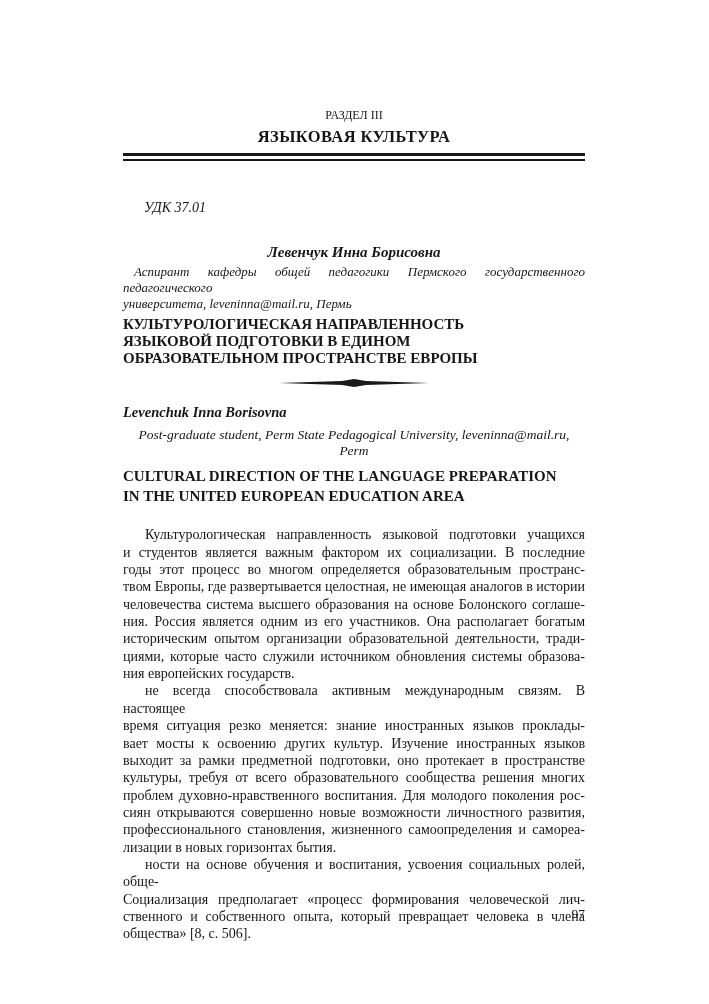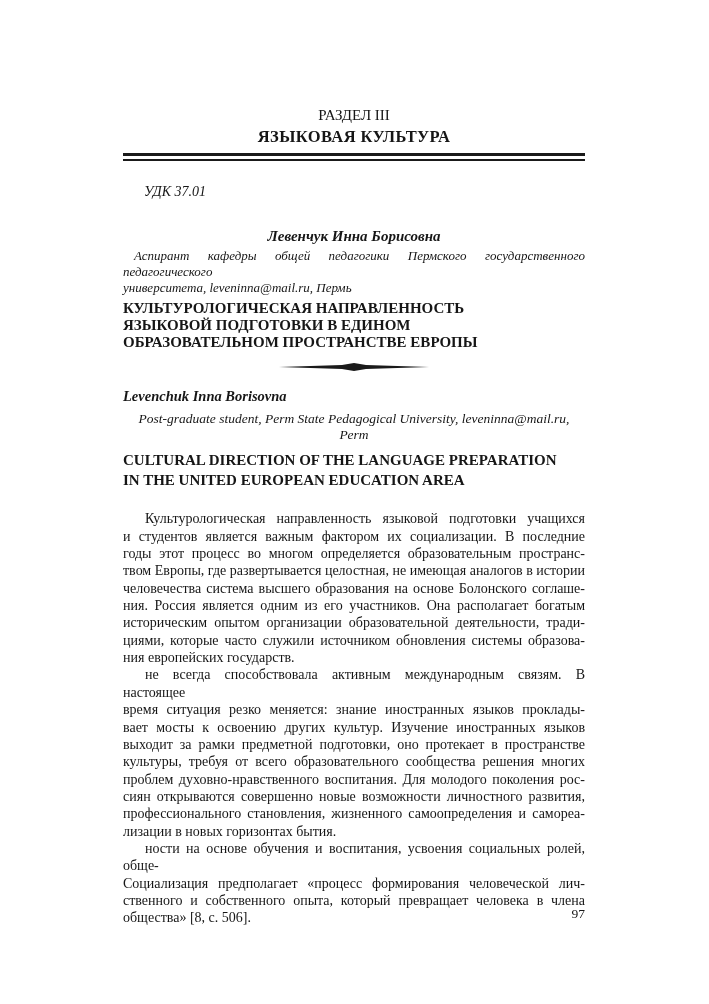--- a/index.html
+++ b/index.html
@@ -17,41 +17,41 @@
     overflow: hidden;
   }
   .content {
     position: absolute;
     left: 123px;
     top: 0;
     width: 462px;
   }
   .section-label {
     margin-top: 106px;
-    font-size: 15px;
+    font-size: 12px;
     line-height: 19px;
     text-align: center;
   }
   .section-title {
     margin-top: 2px;
     font-size: 16.5px;
     line-height: 20px;
     font-weight: bold;
     letter-spacing: 0.4px;
     text-align: center;
   }
   .double-rule {
     margin-top: 6px;
     height: 0;
     border-top: 3px solid #1a1a1a;
     border-bottom: 2px solid #1a1a1a;
     padding-top: 3px;
   }
   .udc {
-    margin-top: 22px;
+    margin-top: 38px;
     padding-left: 21px;
     font-size: 14px;
     line-height: 18px;
     font-style: italic;
   }
   .author-ru {
     margin-top: 26px;
     font-size: 15px;
     line-height: 18px;
     font-weight: bold;

